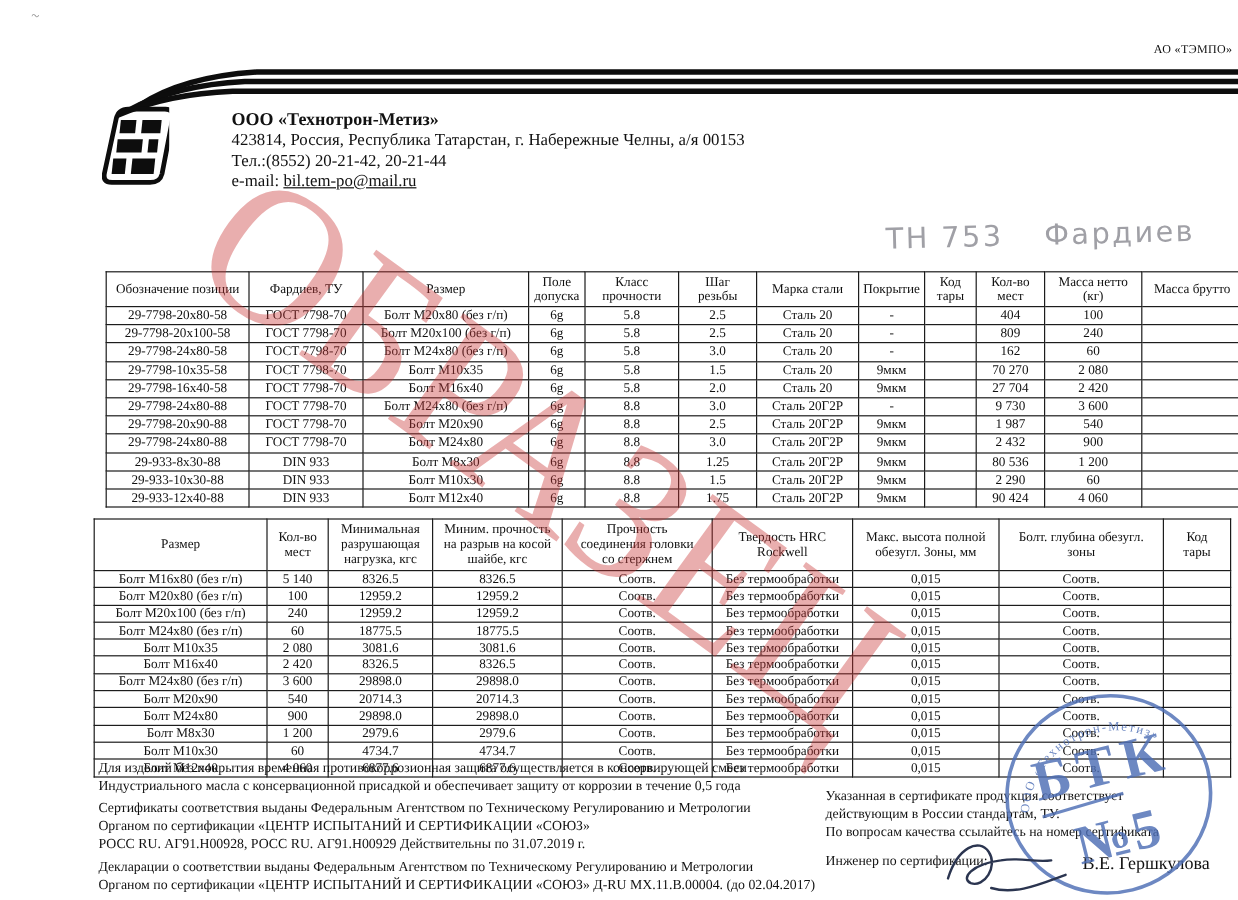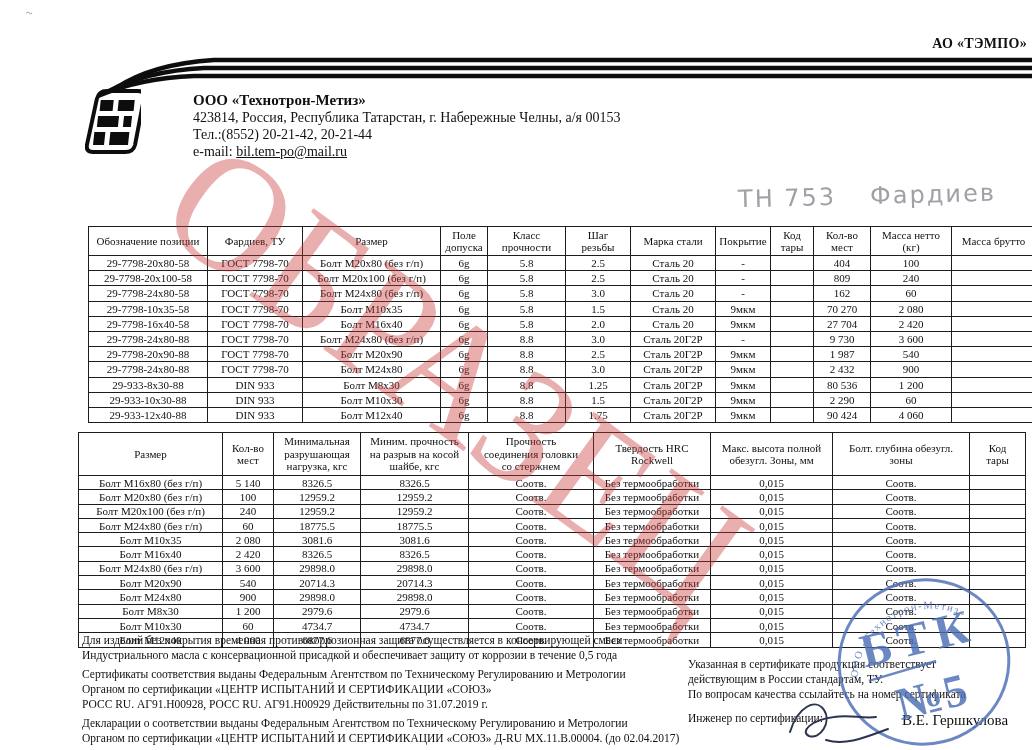--- a/index.html
+++ b/index.html
@@ -2,21 +2,21 @@
 <html><head>
 <meta charset="utf-8">
 <style>
   html,body{margin:0;padding:0;background:#ffffff;}
   .page{
     position:relative;width:1032px;height:750px;background:#fff;overflow:hidden;
     font-family:"Liberation Serif","DejaVu Serif",serif;color:#111;
   }
   .abs{position:absolute;}
   
-  .org-top{top:36px;right:5px;font-size:14px;font-weight:bold;letter-spacing:.3px;margin-left:44px;}
+  .org-top{top:36px;right:5px;font-size:10px;font-weight:normal;letter-spacing:.3px;margin-left:44px;}
   
   .swoosh{left:80px;top:54px;}
   .logo{left:85px;top:88px;}
   
   .company{left:193px;top:92px;line-height:17px;font-size:14px;}
   .company .name{font-weight:bold;font-size:15px;}
   .company .email u{ text-decoration:underline; }
   
   .cert{left:86px;top:176px;font-size:11.5px;line-height:14px;letter-spacing:.2px;}
   

